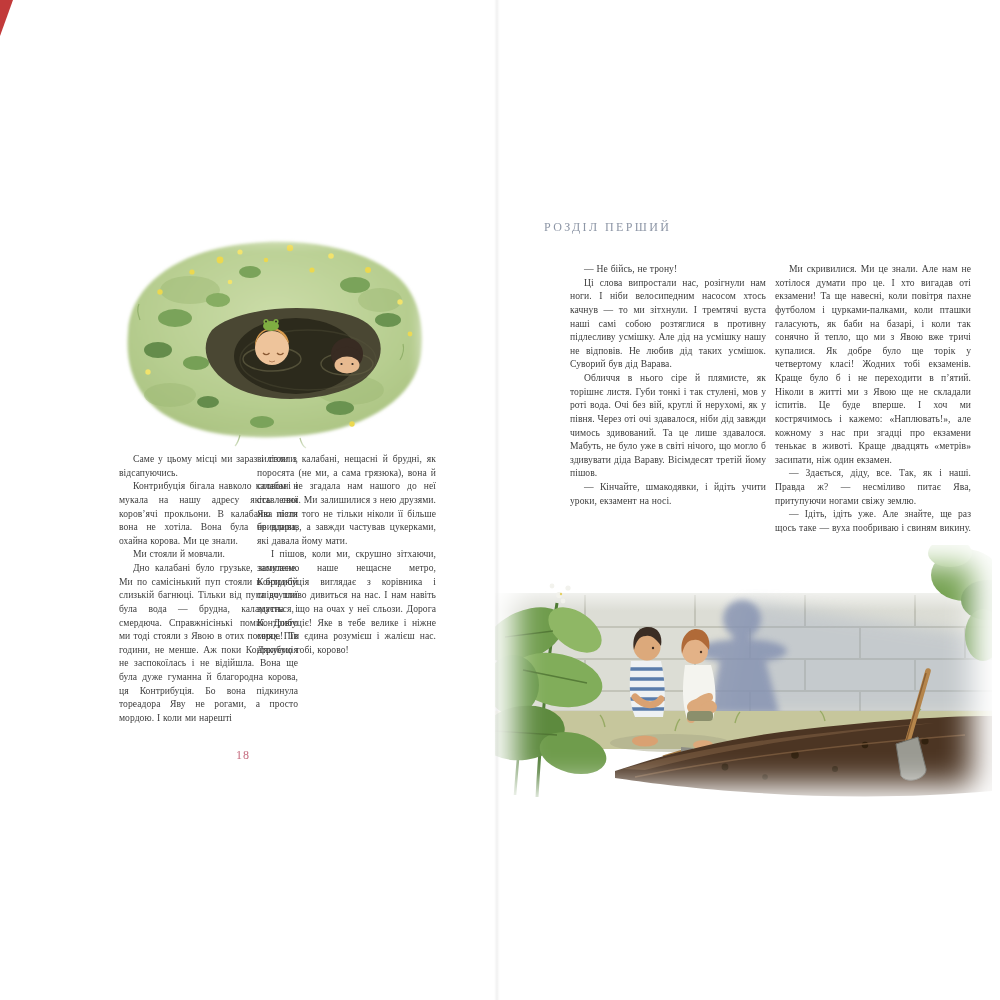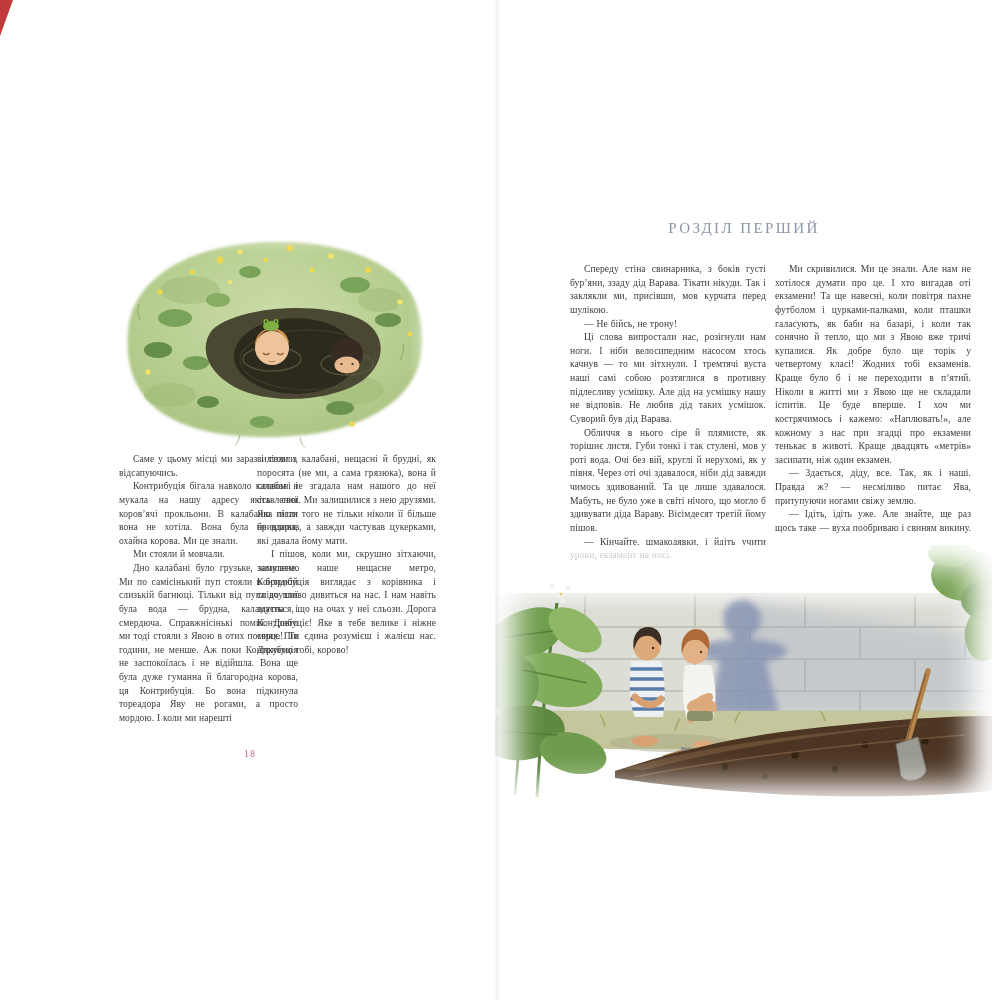--- a/index.html
+++ b/index.html
@@ -23,26 +23,26 @@
     text-align:justify;text-indent:14px;letter-spacing:0.05px;word-spacing:0.4px;
   }
   .col.continued p.para:first-child{text-indent:0;}
   .lcol{width:179px;}
   .rcol{width:196px;}
   #lp-col1{left:75px;top:452px;margin-left:44px;}
   #lp-col2{left:257px;top:452px;}
   #rp-col1{left:570px;top:262px;}
   #rp-col2{left:775px;top:262px;}
   .chapter-header{
-    position:absolute;left:544px;top:220px;width:400px;text-align:center;
-    font-size:15px;letter-spacing:2.4px;color:#8d96a6;font-weight:normal;
+    position:absolute;left:544px;top:220px;width:400px;
+    font-size:12px;letter-spacing:2.4px;color:#8d96a6;font-weight:normal;
   }
   .page-number{
-    position:absolute;left:236px;top:748px;width:28px;text-align:center;
-    font-size:10px;letter-spacing:1px;color:#c56a7d;
+    position:absolute;left:236px;top:748px;width:28px;
+    font-size:12px;letter-spacing:1px;color:#c56a7d;
   }
   
   .pond-wrap{position:absolute;left:100px;top:230px;width:332px;height:222px;}
   .dig-wrap{position:absolute;left:495px;top:545px;width:497px;height:260px;}
   .pond-wrap svg,.dig-wrap svg{display:block;width:100%;height:100%;}
   .dig-fade{position:absolute;inset:0;box-shadow:inset 0 0 30px 20px #ffffff;pointer-events:none;}
   .pond-fade{position:absolute;inset:0;box-shadow:inset 0 0 16px 8px #ffffff;pointer-events:none;}
 </style>
 </head>
 <body>
@@ -157,21 +157,20 @@
       </div>
 
     <div class="page-number">18</div>
   </div>
 
   <div>
 
     <div class="chapter-header">РОЗДІЛ ПЕРШИЙ</div>
 
     <div class="col rcol" id="rp-col1">
-        <p class="para">Спереду стіна свинарника, з боків густі бур’яни, ззаду дід Варава. Тікати нікуди. Так і заклякли ми, присівши, мов курчата перед шулікою.</p>
         <p class="para">— Не бійсь, не трону!</p>
         <p class="para">Ці слова випростали нас, розігнули нам ноги. І ніби велосипедним насосом хтось качнув — то ми зітхнули. І тремтячі вуста наші самі собою розтяглися в противну підлесливу усмішку. Але дід на усмішку нашу не відповів. Не любив дід таких усмішок. Суворий був дід Варава.</p>
         <p class="para">Обличчя в нього сіре й плямисте, як торішнє листя. Губи тонкі і так стулені, мов у роті вода. Очі без вій, круглі й нерухомі, як у півня. Через оті очі здавалося, ніби дід завжди чимось здивований. Та це лише здавалося. Мабуть, не було уже в світі нічого, що могло б здивувати діда Вараву. Вісімдесят третій йому пішов.</p>
         <p class="para">— Кінчайте, шмакодявки, і йдіть учити уроки, екзамент на носі.</p>
       </div>
     <div class="col rcol" id="rp-col2">
         <p class="para">Ми скривилися. Ми це знали. Але нам не хотілося думати про це. І хто вигадав оті екзамени! Та ще навесні, коли повітря пахне футболом і цурками-палками, коли пташки галасують, як баби на базарі, і коли так сонячно й тепло, що ми з Явою вже тричі купалися. Як добре було ще торік у четвертому класі! Жодних тобі екзаменів. Краще було б і не переходити в п’ятий. Ніколи в житті ми з Явою ще не складали іспитів. Це буде вперше. І хоч ми кострячимось і кажемо: «Наплювать!», але кожному з нас при згадці про екзамени тенькає в животі. Краще двадцять «метрів» засипати, ніж один екзамен.</p>
         <p class="para">— Здається, діду, все. Так, як і наші. Правда ж? — несміливо питає Ява, притупуючи ногами свіжу землю.</p>
         <p class="para">— Ідіть, ідіть уже. Але знайте, ще раз щось таке — вуха пообриваю і свиням викину.</p>
       </div>

